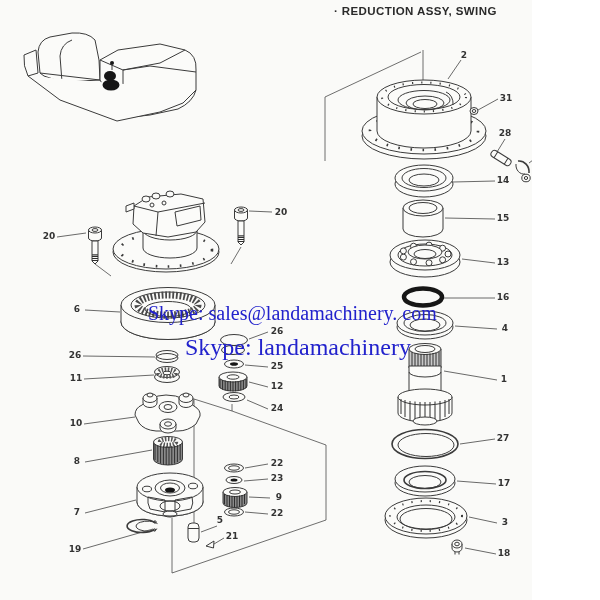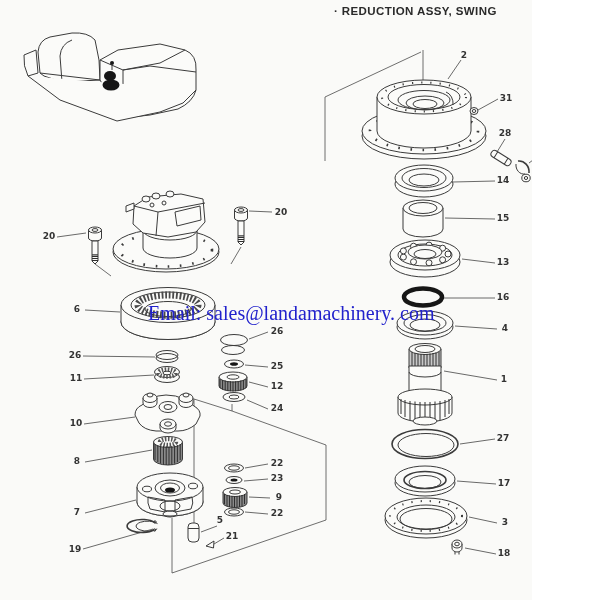--- a/index.html
+++ b/index.html
@@ -370,16 +370,17 @@
         <text x="279" y="500" class="callout">9</text>
         <line x1="268" y1="514" x2="245" y2="512" class="leader"></line>
         <text x="277" y="516" class="callout">22</text>
         <line x1="217" y1="526" x2="201" y2="532" class="leader"></line>
         <text x="220" y="523" class="callout">5</text>
         <line x1="224" y1="538" x2="214" y2="544" class="leader"></line>
         <text x="232" y="539" class="callout">21</text>
       </g>
   </svg>
 
-  <div class="wm" id="wm2" style="color: rgb(34, 34, 204);">Email: sales@landamachinery. com</div>
+  <div class="wm" id="wm2" style="color: rgb(34, 34, 204);">Skype: sales@landamachinery. com</div>
+  <div class="wm" id="wm3" style="color: rgb(34, 34, 204);">Skype: landamachinery</div>
 
   <div class="pgnum">02</div>
 </div>
 
 </body></html>

